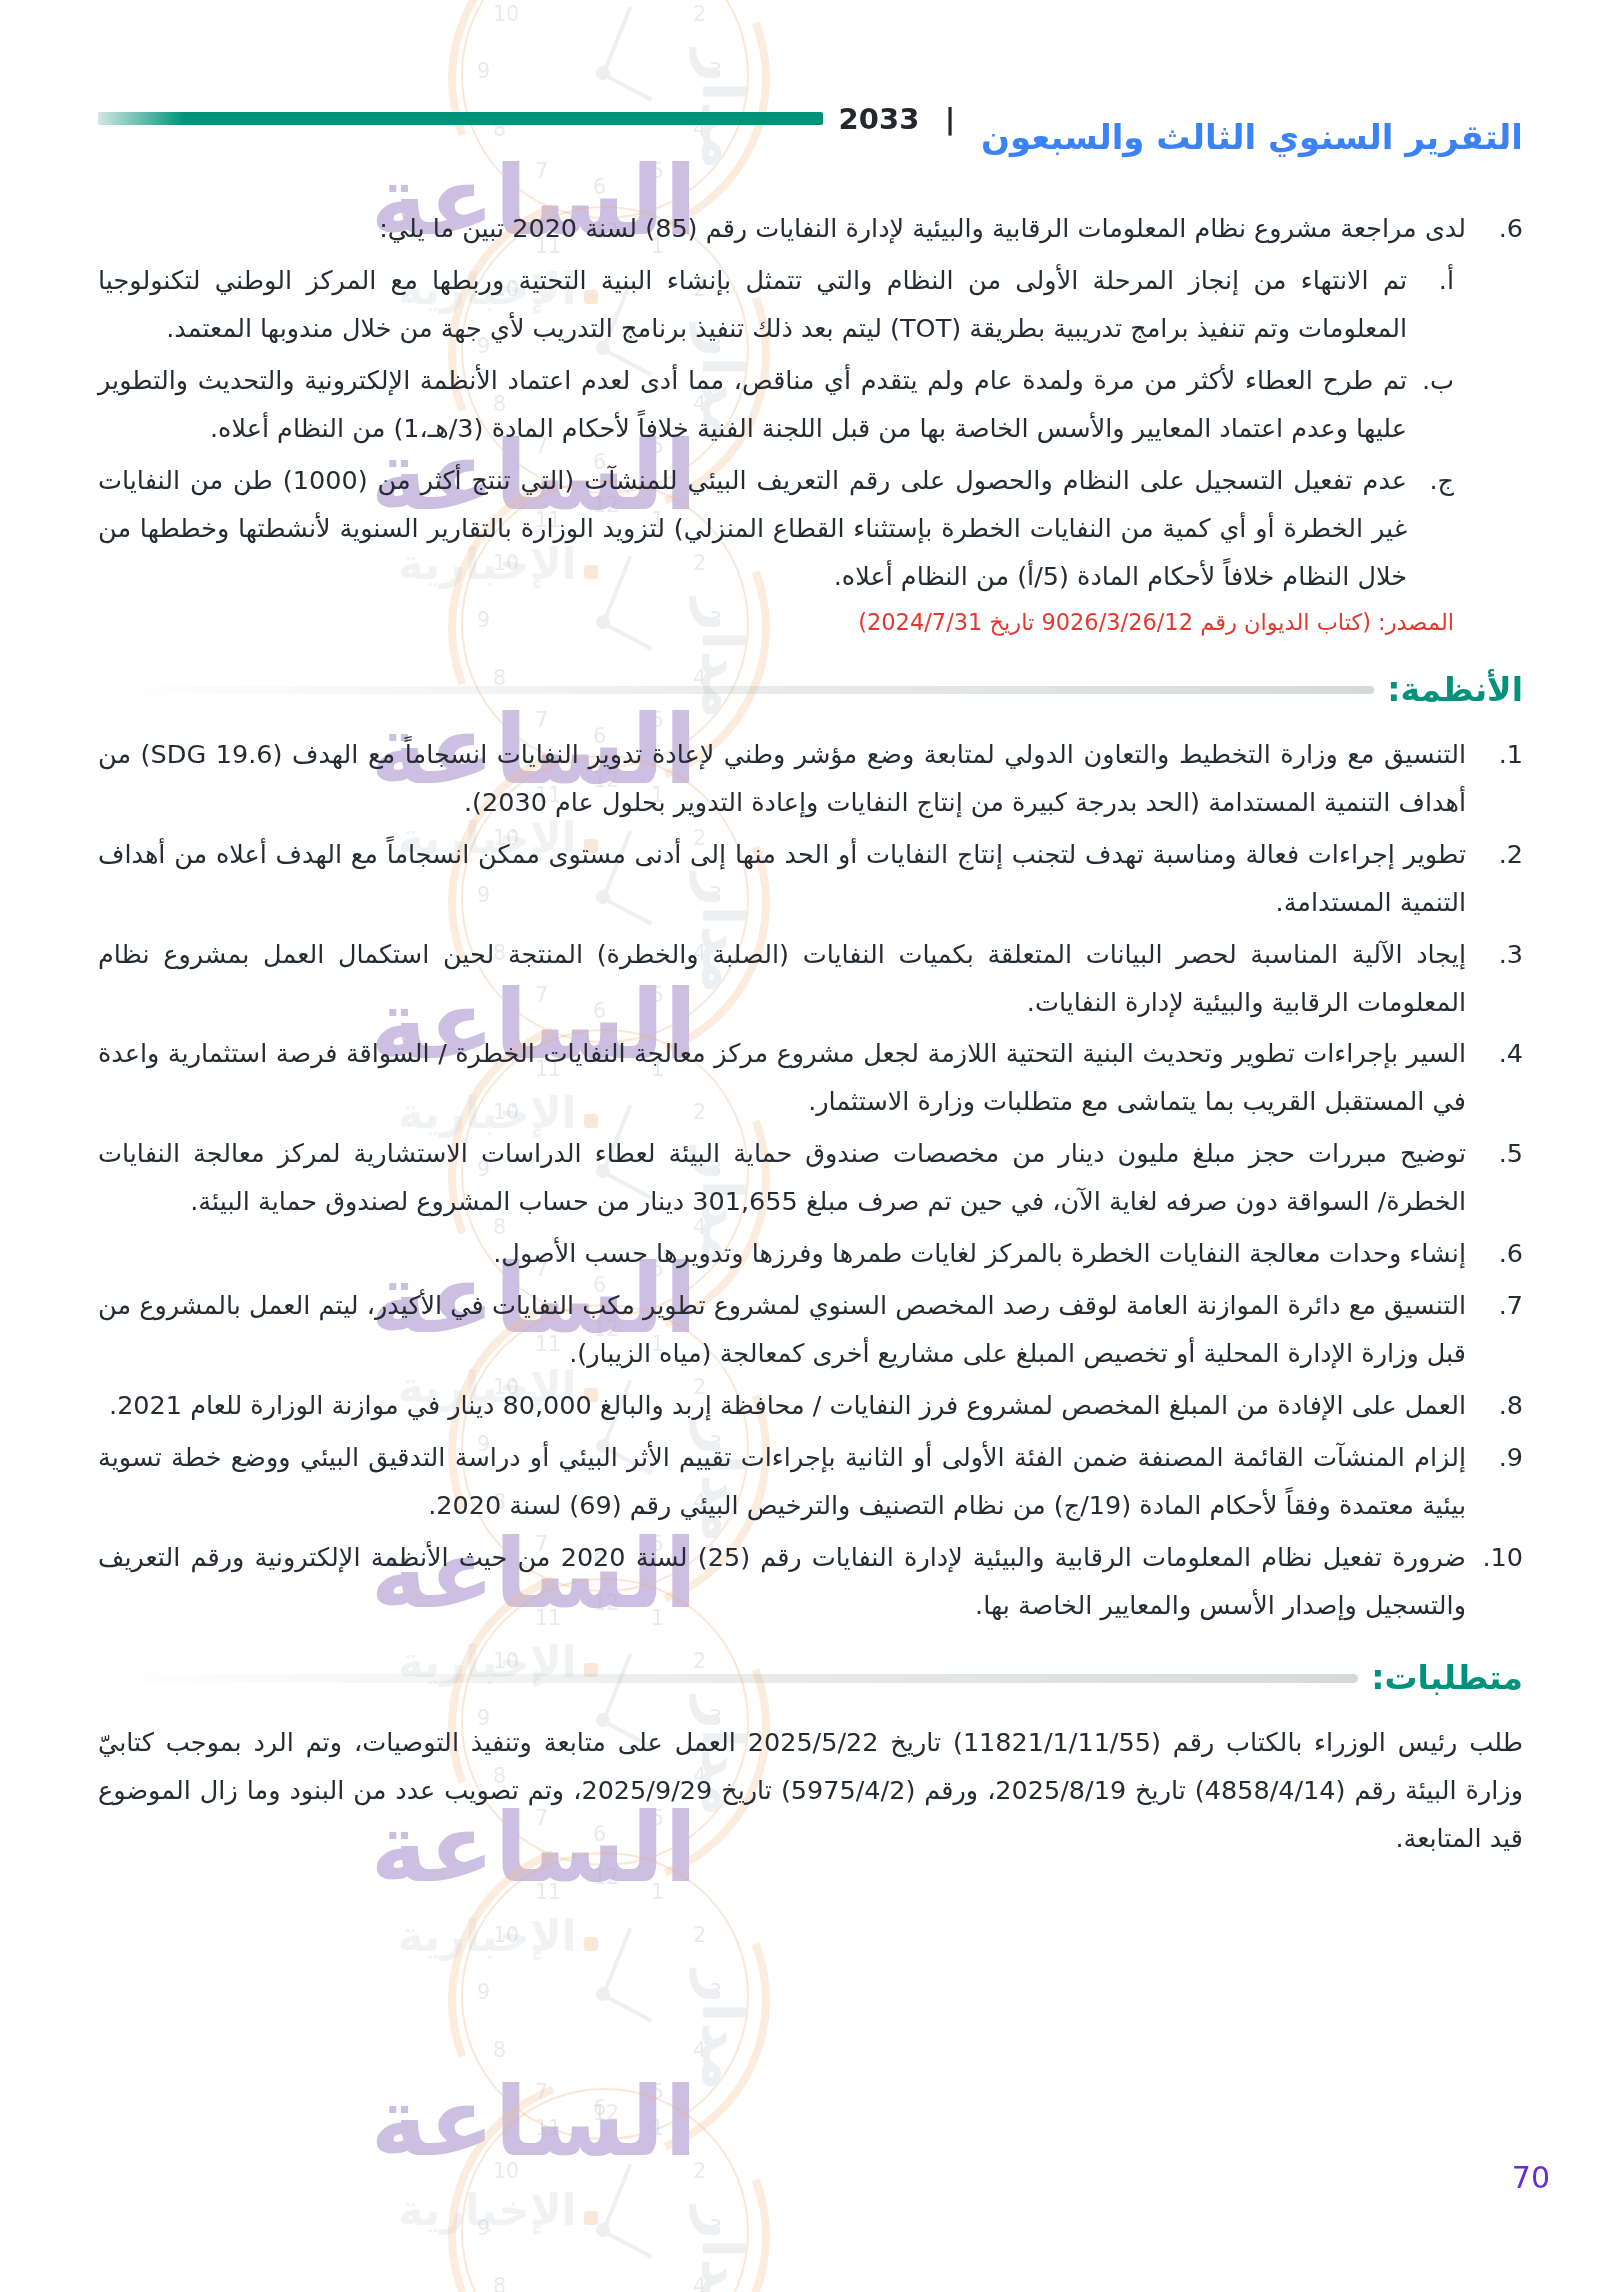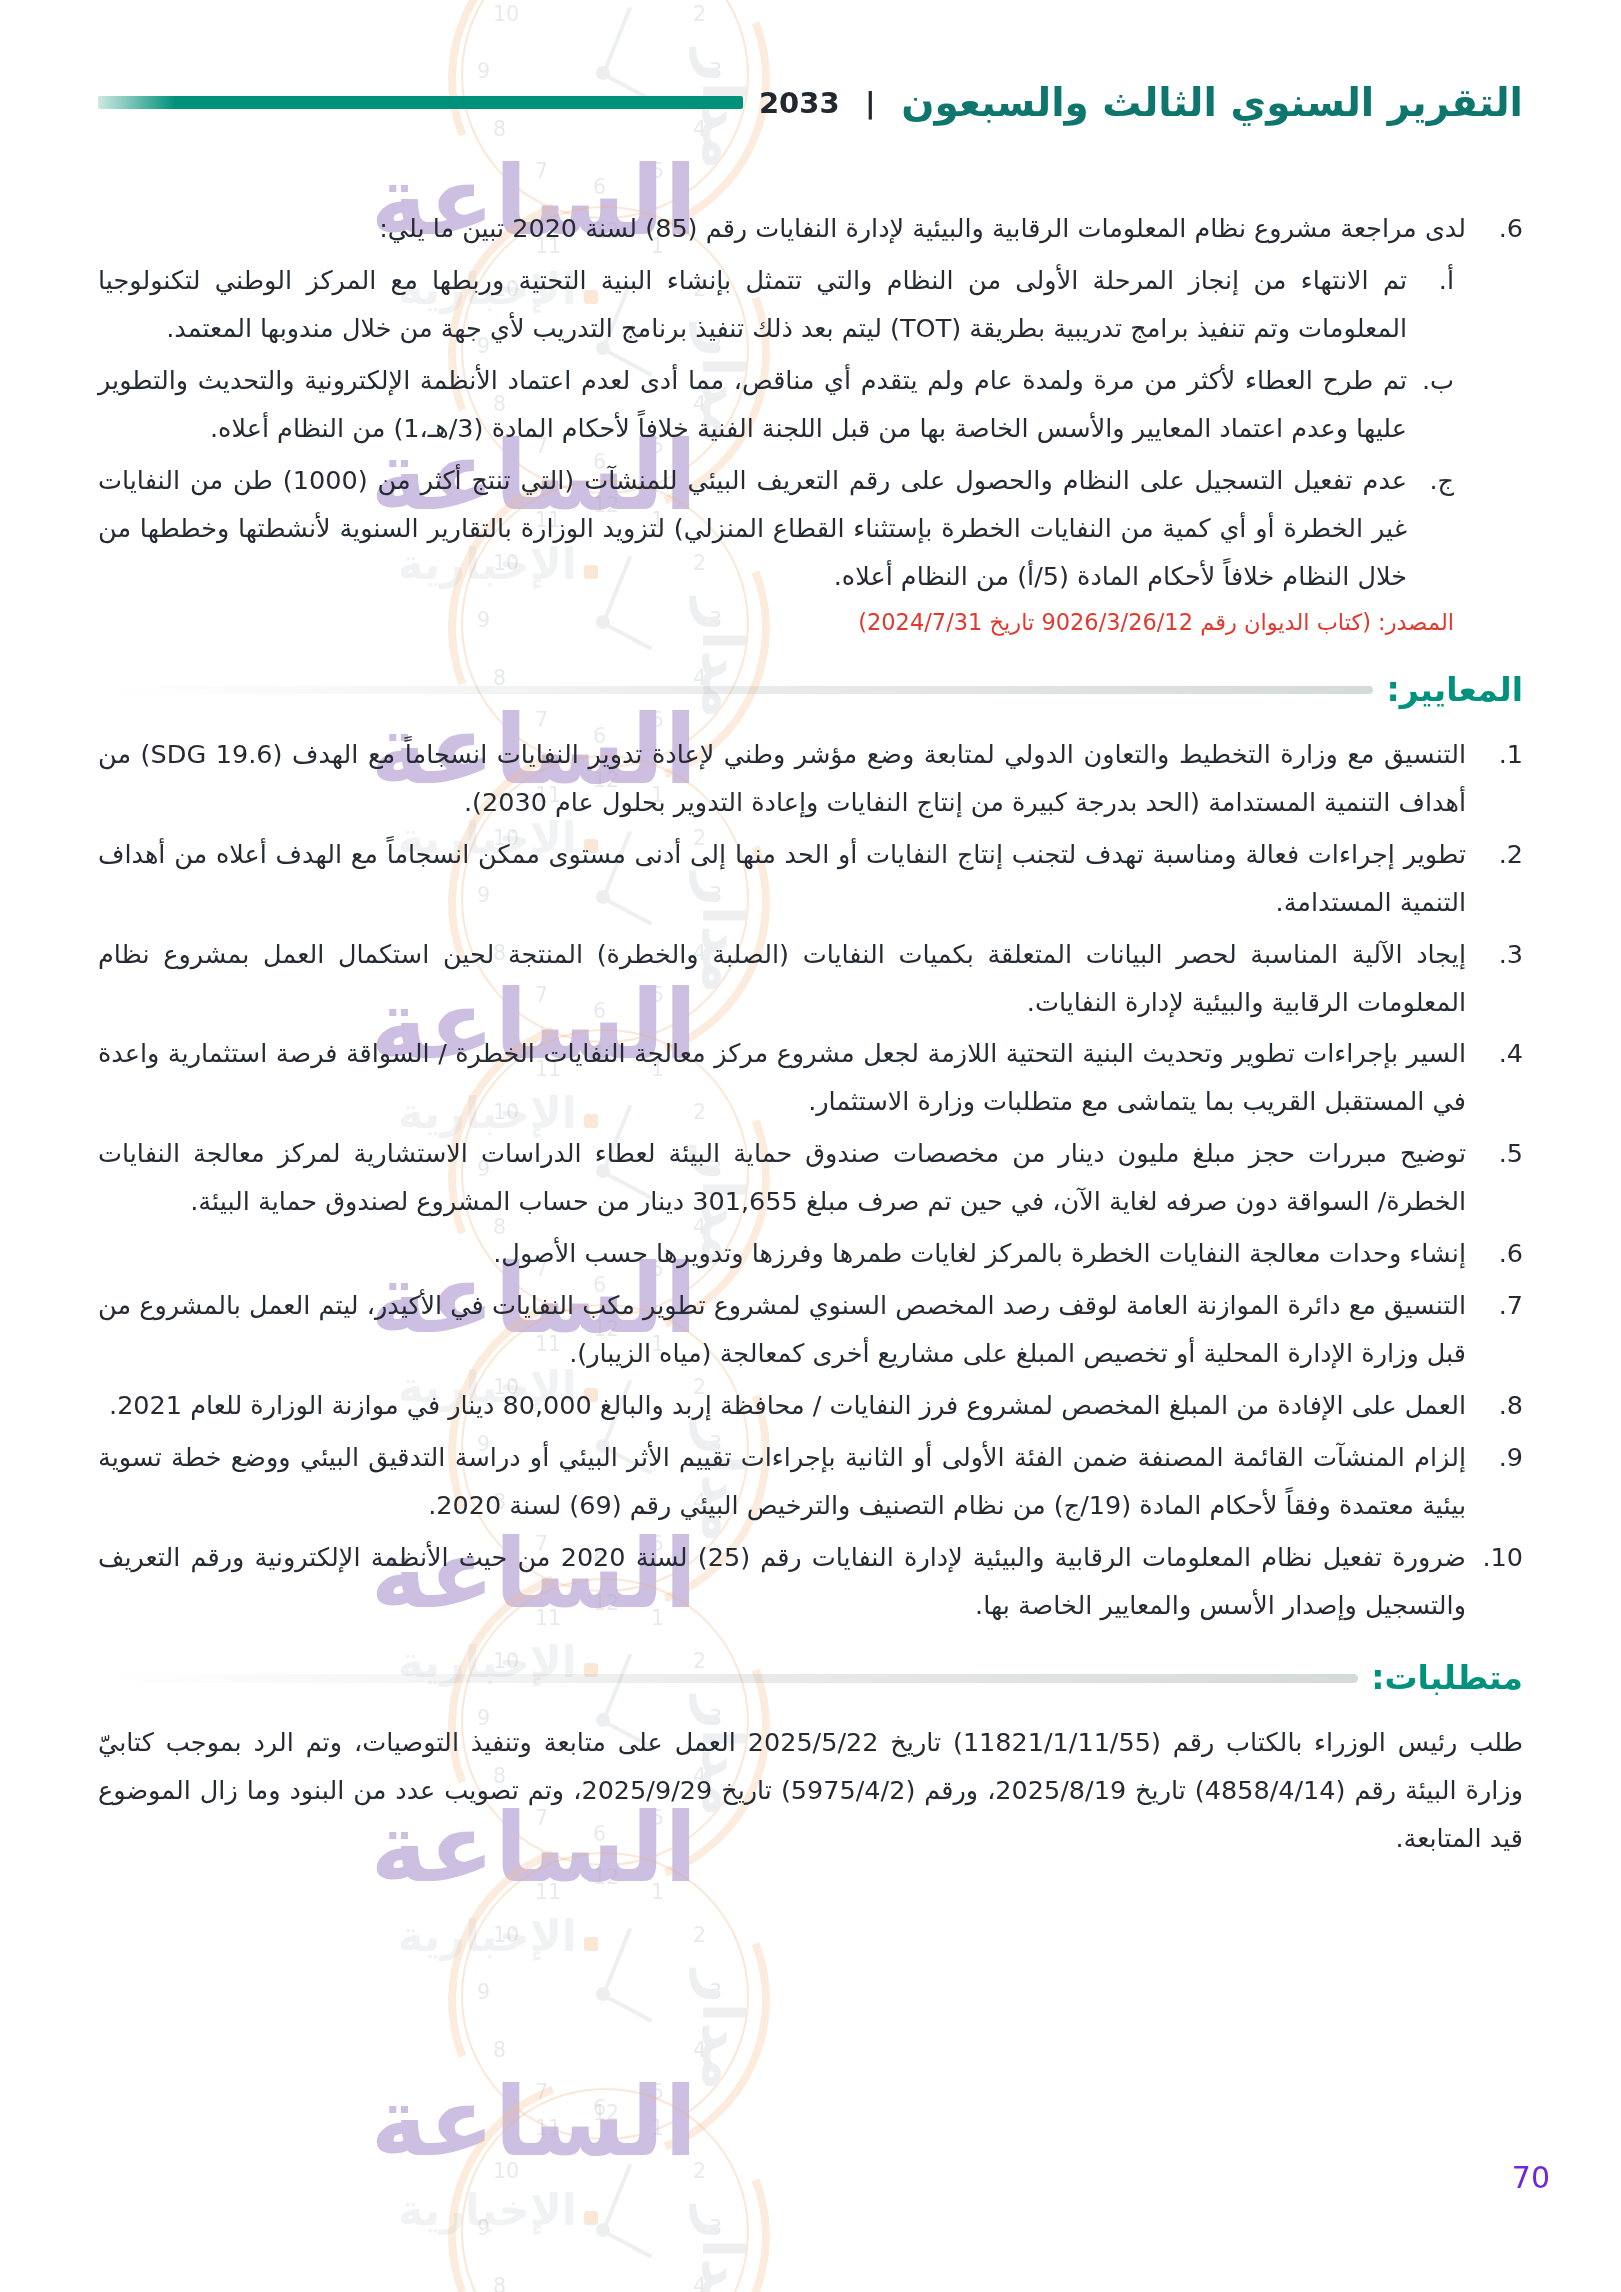--- a/index.html
+++ b/index.html
@@ -28,21 +28,21 @@
   .wm-madar { position:absolute; right:17.6px; top:118px; writing-mode:vertical-rl;
     font-size:57px; font-weight:bold; color:#c2c7cd; }
   .wm-saa { position:absolute; left:17.6px; top:214px; font-size:96px; font-weight:bold; color:#4c1d95; }
   .wm-akhbar { position:absolute; left:45px; top:333px; font-size:43px; font-weight:bold; color:#ccd1d7; }
   .wm-akhbar::before { content:""; display:inline-block; width:13.7px; height:13.7px;
     background:#f0aa70; border-radius:2.9px; margin-left:7.8px; }
 
   
   .header { position:absolute; top:80px; left:98px; right:98px;
     display:flex; align-items:center; gap:15.7px; direction:rtl; z-index:2; }
-  .header-title { white-space:nowrap; font-size:39px; font-weight:bold; color:#0f766e; }
+  .header-title { white-space:nowrap; font-size:34px; font-weight:bold; color:#3b82f6;margin-top:37px; }
   .header-sep { font-size:29px; font-weight:bold; color:#23272e; margin:0 9.8px; }
   .header-year { font-size:29px; font-weight:bold; color:#23272e; }
   .header-bar { flex:1; height:12.7px; border-radius:2px;
     background:linear-gradient(to left, #00917b 0%, #00917b 88%, #cfe8e2 100%); }
 
   
   .content { position:absolute; top:204px; left:98px; right:98px; z-index:2;
     color:#262b33; font-size:25.5px; line-height:48px; text-align:justify; }
   .li { display:flex; margin-bottom:3.9px; }
   .li .n { flex:0 0 57px; }
@@ -283,21 +283,21 @@
       <span class="t">تم طرح العطاء لأكثر من مرة ولمدة عام ولم يتقدم أي مناقص، مما أدى لعدم اعتماد الأنظمة الإلكترونية والتحديث والتطوير عليها وعدم اعتماد المعايير والأسس الخاصة بها من قبل اللجنة الفنية خلافاً لأحكام المادة (3/هـ،1) من النظام أعلاه.</span>
     </div>
     <div class="sub">
       <span class="n">ج.</span>
       <span class="t">عدم تفعيل التسجيل على النظام والحصول على رقم التعريف البيئي للمنشآت (التي تنتج أكثر من (1000) طن من النفايات غير الخطرة أو أي كمية من النفايات الخطرة بإستثناء القطاع المنزلي) لتزويد الوزارة بالتقارير السنوية لأنشطتها وخططها من خلال النظام خلافاً لأحكام المادة (5/أ) من النظام أعلاه.</span>
     </div>
 
     <div class="source">المصدر: (كتاب الديوان رقم 9026/3/26/12 تاريخ 2024/7/31)</div>
 
     <div class="sec-row">
-      <span class="sec-title">المعايير:</span>
+      <span class="sec-title">الأنظمة:</span>
       <div class="sec-rule"></div>
     </div>
 
     <div class="li">
       <span class="n">1.</span>
       <span class="t">التنسيق مع وزارة التخطيط والتعاون الدولي لمتابعة وضع مؤشر وطني لإعادة تدوير النفايات انسجاماً مع الهدف (SDG 19.6) من أهداف التنمية المستدامة (الحد بدرجة كبيرة من إنتاج النفايات وإعادة التدوير بحلول عام 2030).</span>
     </div>
     <div class="li">
       <span class="n">2.</span>
       <span class="t">تطوير إجراءات فعالة ومناسبة تهدف لتجنب إنتاج النفايات أو الحد منها إلى أدنى مستوى ممكن انسجاماً مع الهدف أعلاه من أهداف التنمية المستدامة.</span>

